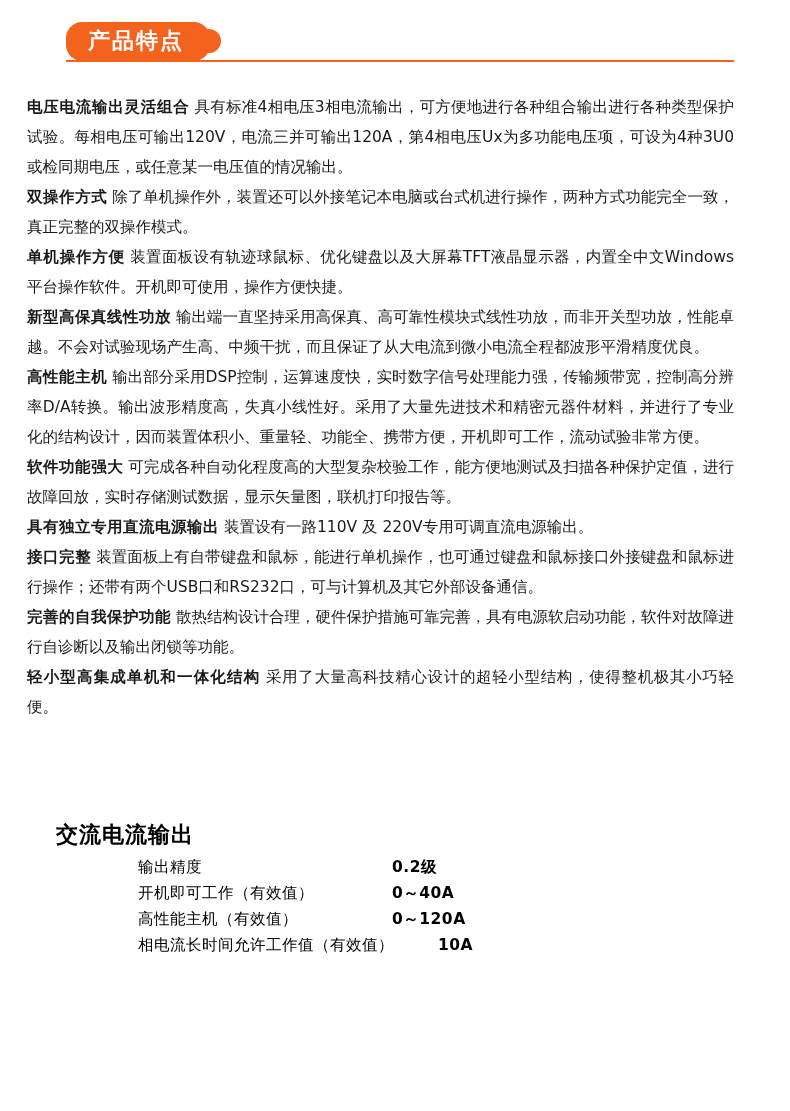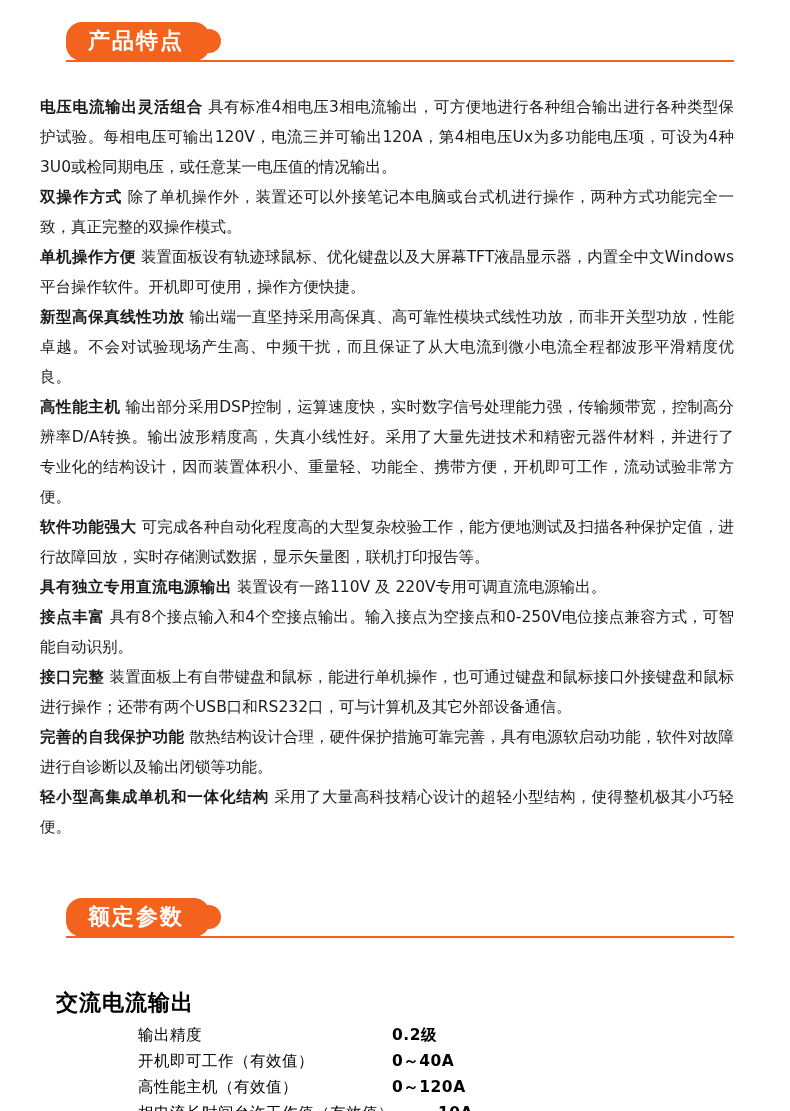--- a/index.html
+++ b/index.html
@@ -62,21 +62,21 @@
     left: 66px;
     right: 56px;
     height: 2px;
     background: #f4631e;
     top: 38px;
     z-index: 1;
   }
 
   
   .content {
-    margin: 0 56px 0 40px;
+    margin: 0 56px 0 27px;
     font-size: 15.5px;
     line-height: 30px;
     color: #1a1a1a;
     text-align: justify;
   }
   .para {
     margin: 0 0 0 0;
     text-indent: 0;
   }
   .para + .para {
@@ -169,50 +169,40 @@
     <p class="para">
       <span class="lead">软件功能强大</span>
       <span>可完成各种自动化程度高的大型复杂校验工作，能方便地测试及扫描各种保护定值，进行故障回放，实时存储测试数据，显示矢量图，联机打印报告等。</span>
     </p>
 
     <p class="para">
       <span class="lead">具有独立专用直流电源输出</span>
       <span>装置设有一路110V 及 220V专用可调直流电源输出。</span>
     </p>
 
-    <p class="para">
-      <span class="lead">接点丰富</span>
-      <span>具有8个接点输入和4个空接点输出。输入接点为空接点和0-250V电位接点兼容方式，可智能自动识别。</span>
-    </p>
 
     <p class="para">
       <span class="lead">接口完整</span>
       <span>装置面板上有自带键盘和鼠标，能进行单机操作，也可通过键盘和鼠标接口外接键盘和鼠标进行操作；还带有两个USB口和RS232口，可与计算机及其它外部设备通信。</span>
     </p>
 
     <p class="para gap-before">
       <span class="lead">完善的自我保护功能</span>
       <span>散热结构设计合理，硬件保护措施可靠完善，具有电源软启动功能，软件对故障进行自诊断以及输出闭锁等功能。</span>
     </p>
 
     <p class="para">
       <span class="lead">轻小型高集成单机和一体化结构</span>
       <span>采用了大量高科技精心设计的超轻小型结构，使得整机极其小巧轻便。</span>
     </p>
 
   </div>
 
   <div class="spacer-2"></div>
 
-  <div class="section-head">
-    <div class="rule"></div>
-    <div class="banner-wrap">
-      <span class="banner">额定参数</span>
-    </div>
-  </div>
 
   <div class="spacer-3"></div>
 
   <div class="spec-block">
     <div class="spec-title">交流电流输出</div>
 
     <div class="spec-row">
       <span class="spec-label">输出精度</span>
       <span class="spec-value">0.2级</span>
     </div>

